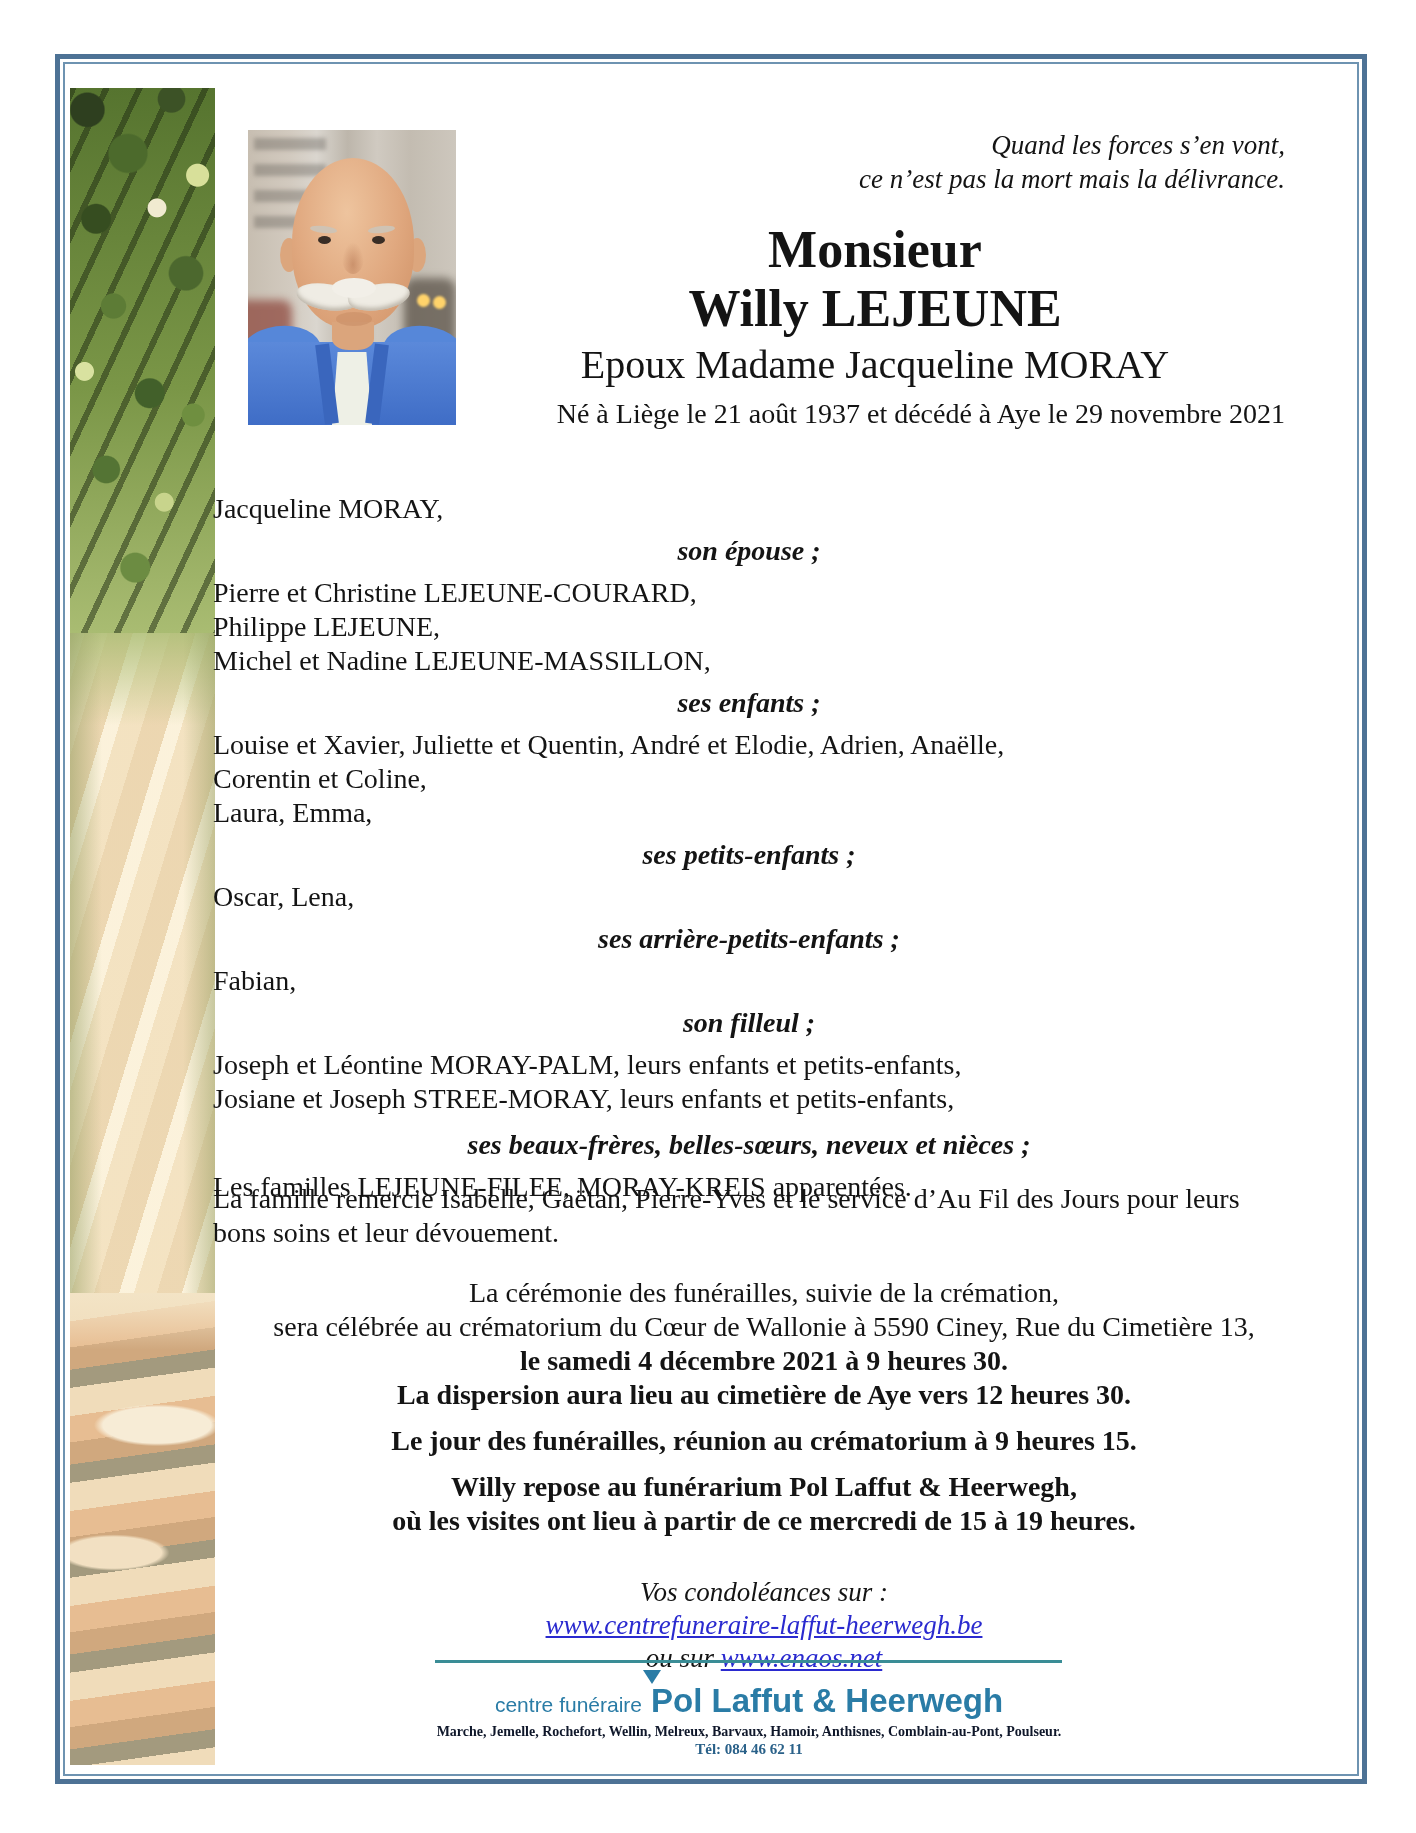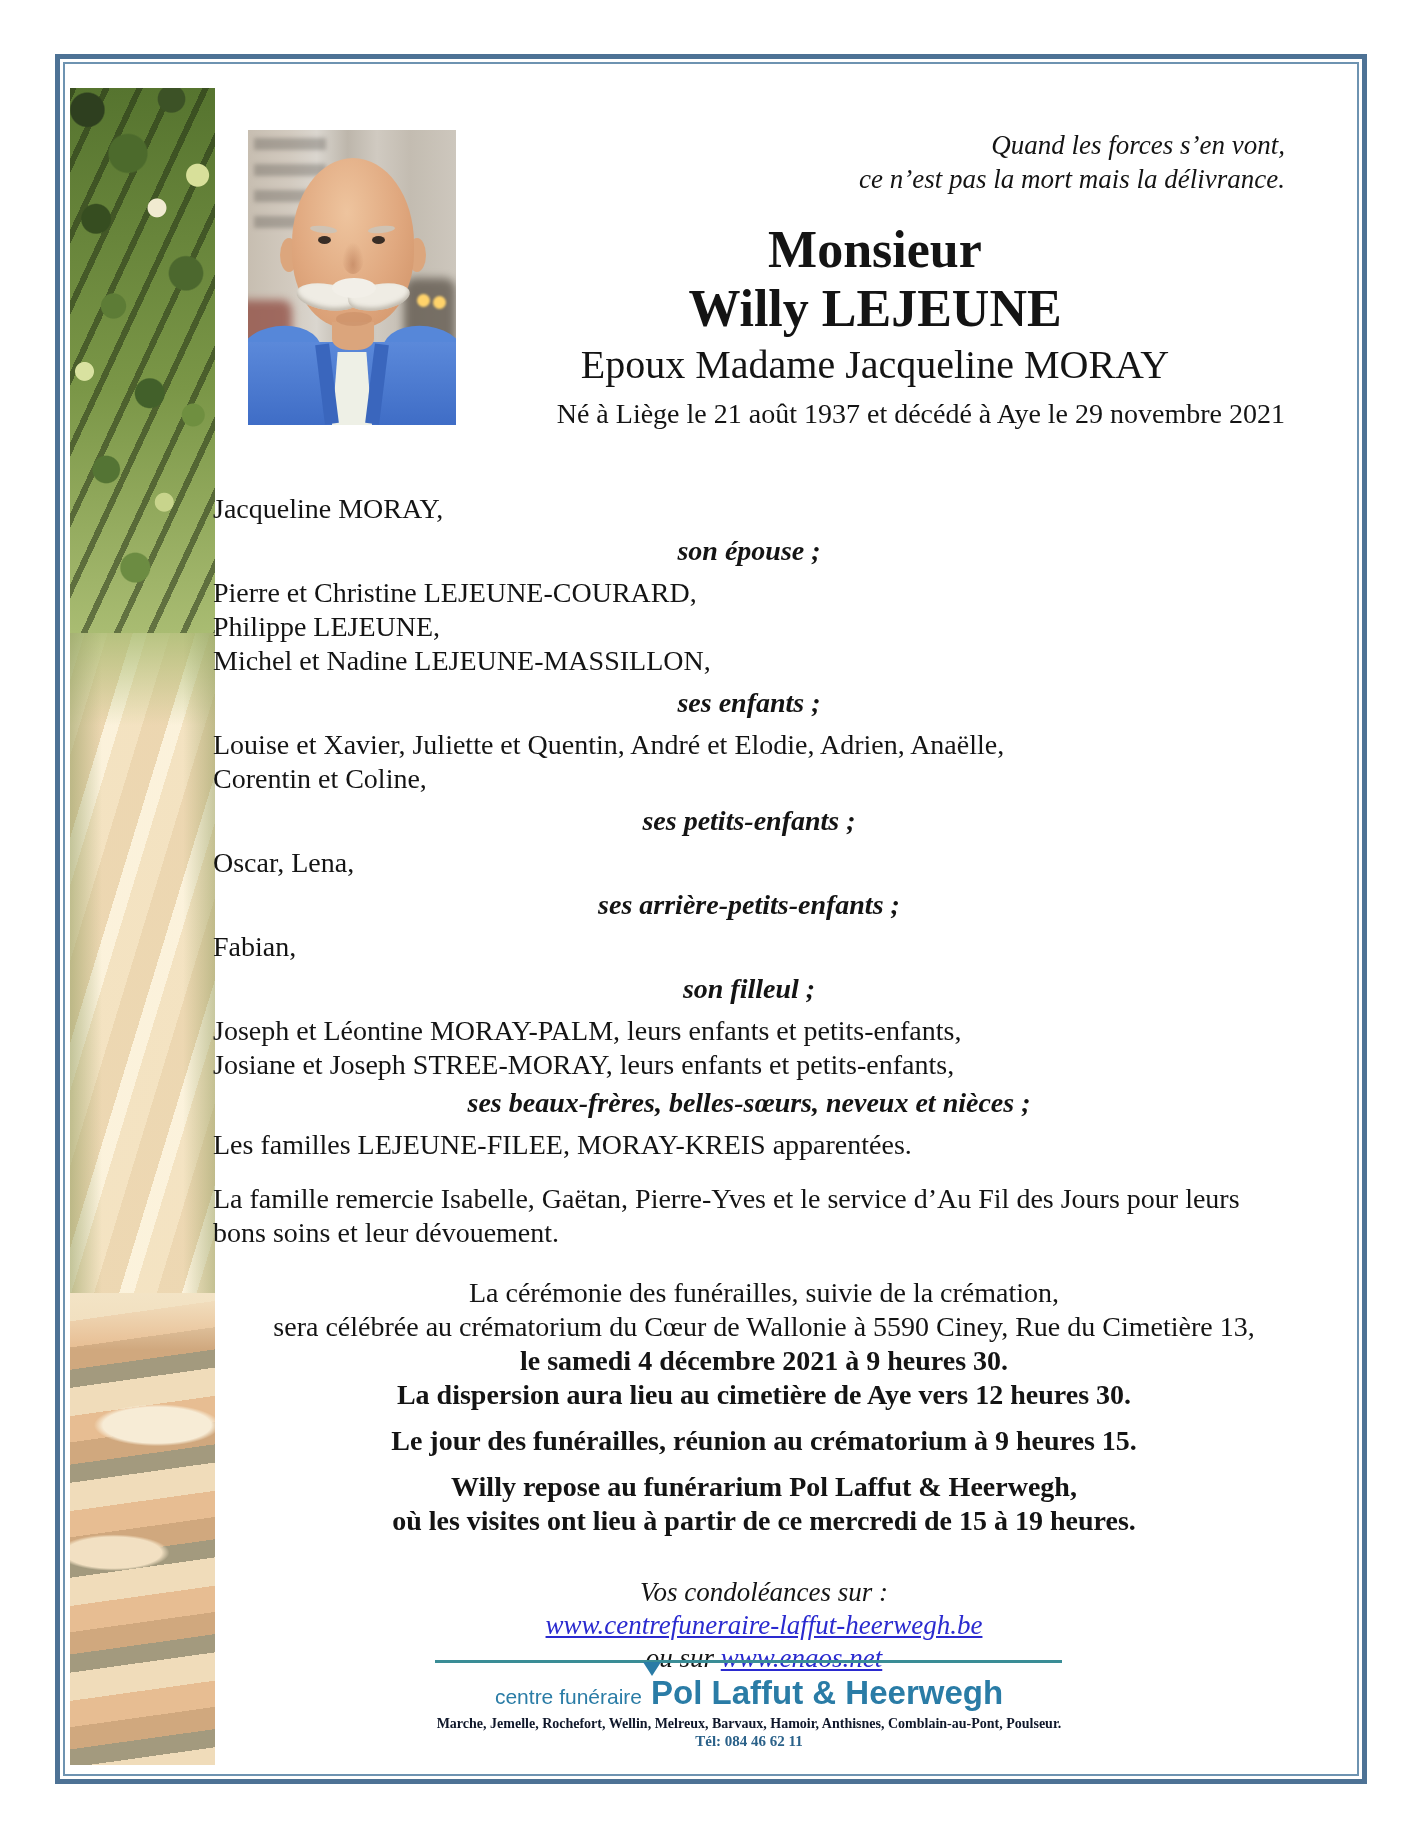--- a/index.html
+++ b/index.html
@@ -84,35 +84,35 @@
   .quote{position:absolute;top:128px;left:600px;width:685px;text-align:right;
     font-style:italic;font-size:27px;line-height:34px;}
   .title-block{position:absolute;top:220px;left:465px;width:820px;text-align:center;}
   .t1,.t2{font-size:52px;font-weight:bold;line-height:59px;}
   .t3{font-size:40px;line-height:54px;}
   .birth{position:absolute;top:398px;left:247px;width:1038px;text-align:right;font-size:28px;}
   .intro{position:absolute;top:446px;left:213px;font-size:28px;}
   .family{position:absolute;top:492px;left:213px;width:1072px;font-size:28px;line-height:34px;}
   .family .names{white-space:nowrap;}
   .role{text-align:center;font-weight:bold;font-style:italic;margin:8px 0;}
-  .role.tight{margin:4px 0 8px 0;}
+  .role.tight{margin:12px 0 8px 0;}
   .lower{position:absolute;left:213px;width:1072px;font-size:28px;line-height:34px;}
   .thanks{top:1182px;}
   .ceremony{top:1276px;text-align:center;padding-left:30px;box-sizing:border-box;}
   .meeting{top:1424px;text-align:center;padding-left:30px;box-sizing:border-box;font-weight:bold;}
   .repose{top:1470px;text-align:center;padding-left:30px;box-sizing:border-box;font-weight:bold;}
   .condol{top:1576px;text-align:center;padding-left:30px;box-sizing:border-box;
           font-style:italic;font-size:27px;line-height:33px;}
   .condol a{color:#2a2acf;text-decoration:underline;}
   .bold{font-weight:bold;}
 
   
   .footer{position:absolute;top:1660px;left:213px;width:1072px;text-align:center;}
   .rule{margin-left:222px;width:627px;height:3px;background:#3a8d96;}
-  .brand-row{margin-top:11px;display:inline-flex;align-items:baseline;gap:9px;position:relative;
+  .brand-row{margin-top:19px;display:inline-flex;align-items:baseline;gap:9px;position:relative;
     font-family:"Liberation Sans","DejaVu Sans",sans-serif;color:#2a7ca6;}
   .brand-small{font-size:21px;}
   .brand-large{font-size:33px;font-weight:bold;position:relative;}
   .tri{position:absolute;left:-8px;top:-12px;width:0;height:0;
     border-left:9px solid transparent;border-right:9px solid transparent;border-top:14px solid #2a7ca6;}
   .cities{margin-top:3px;font-size:14px;font-weight:bold;color:#0f172a;line-height:17px;}
   .phone{font-size:15px;font-weight:bold;color:#2a6189;line-height:19px;}
 </style>
 </head>
 <body>
@@ -172,20 +172,21 @@
 
   <div class="family">
     <div class="names">Jacqueline MORAY,</div>
     <div class="role">son épouse ;</div>
     <div class="names">Pierre et Christine LEJEUNE-COURARD,</div>
     <div class="names">Philippe LEJEUNE,</div>
     <div class="names">Michel et Nadine LEJEUNE-MASSILLON,</div>
     <div class="role">ses enfants ;</div>
     <div class="names">Louise et Xavier, Juliette et Quentin, André et Elodie, Adrien, Anaëlle,</div>
     <div class="names">Corentin et Coline,</div>
+    <div class="names">Laura, Emma,</div>
     <div class="role">ses petits-enfants ;</div>
     <div class="names">Oscar, Lena,</div>
     <div class="role">ses arrière-petits-enfants ;</div>
     <div class="names">Fabian,</div>
     <div class="role">son filleul ;</div>
     <div class="names">Joseph et Léontine MORAY-PALM, leurs enfants et petits-enfants,</div>
     <div class="names">Josiane et Joseph STREE-MORAY, leurs enfants et petits-enfants,</div>
     <div class="role tight">ses beaux-frères, belles-sœurs, neveux et nièces ;</div>
     <div class="names">Les familles LEJEUNE-FILEE, MORAY-KREIS apparentées.</div>
   </div>

